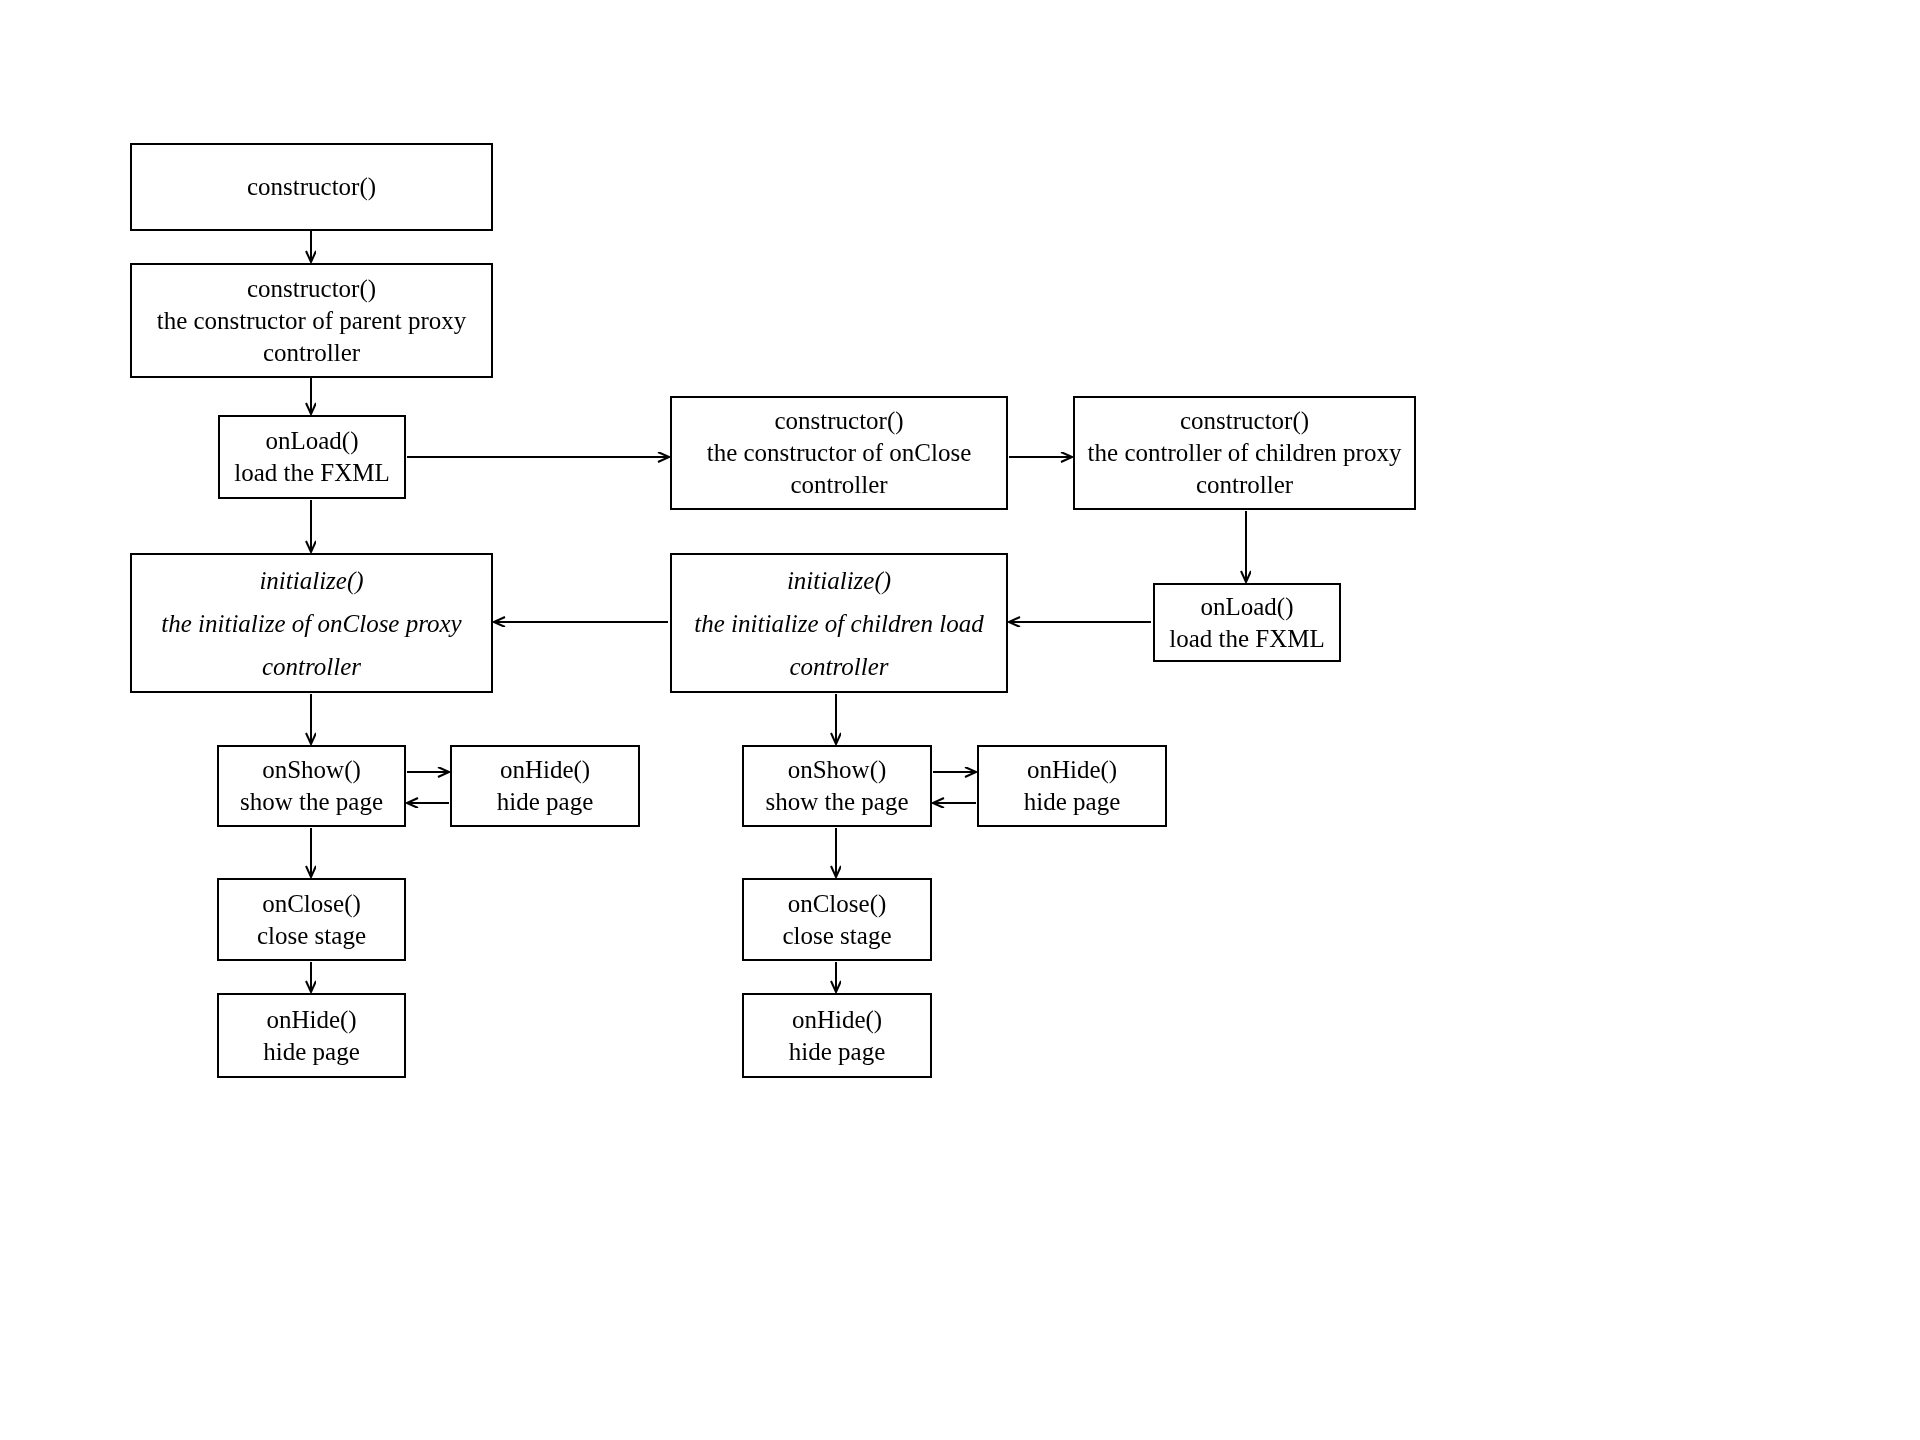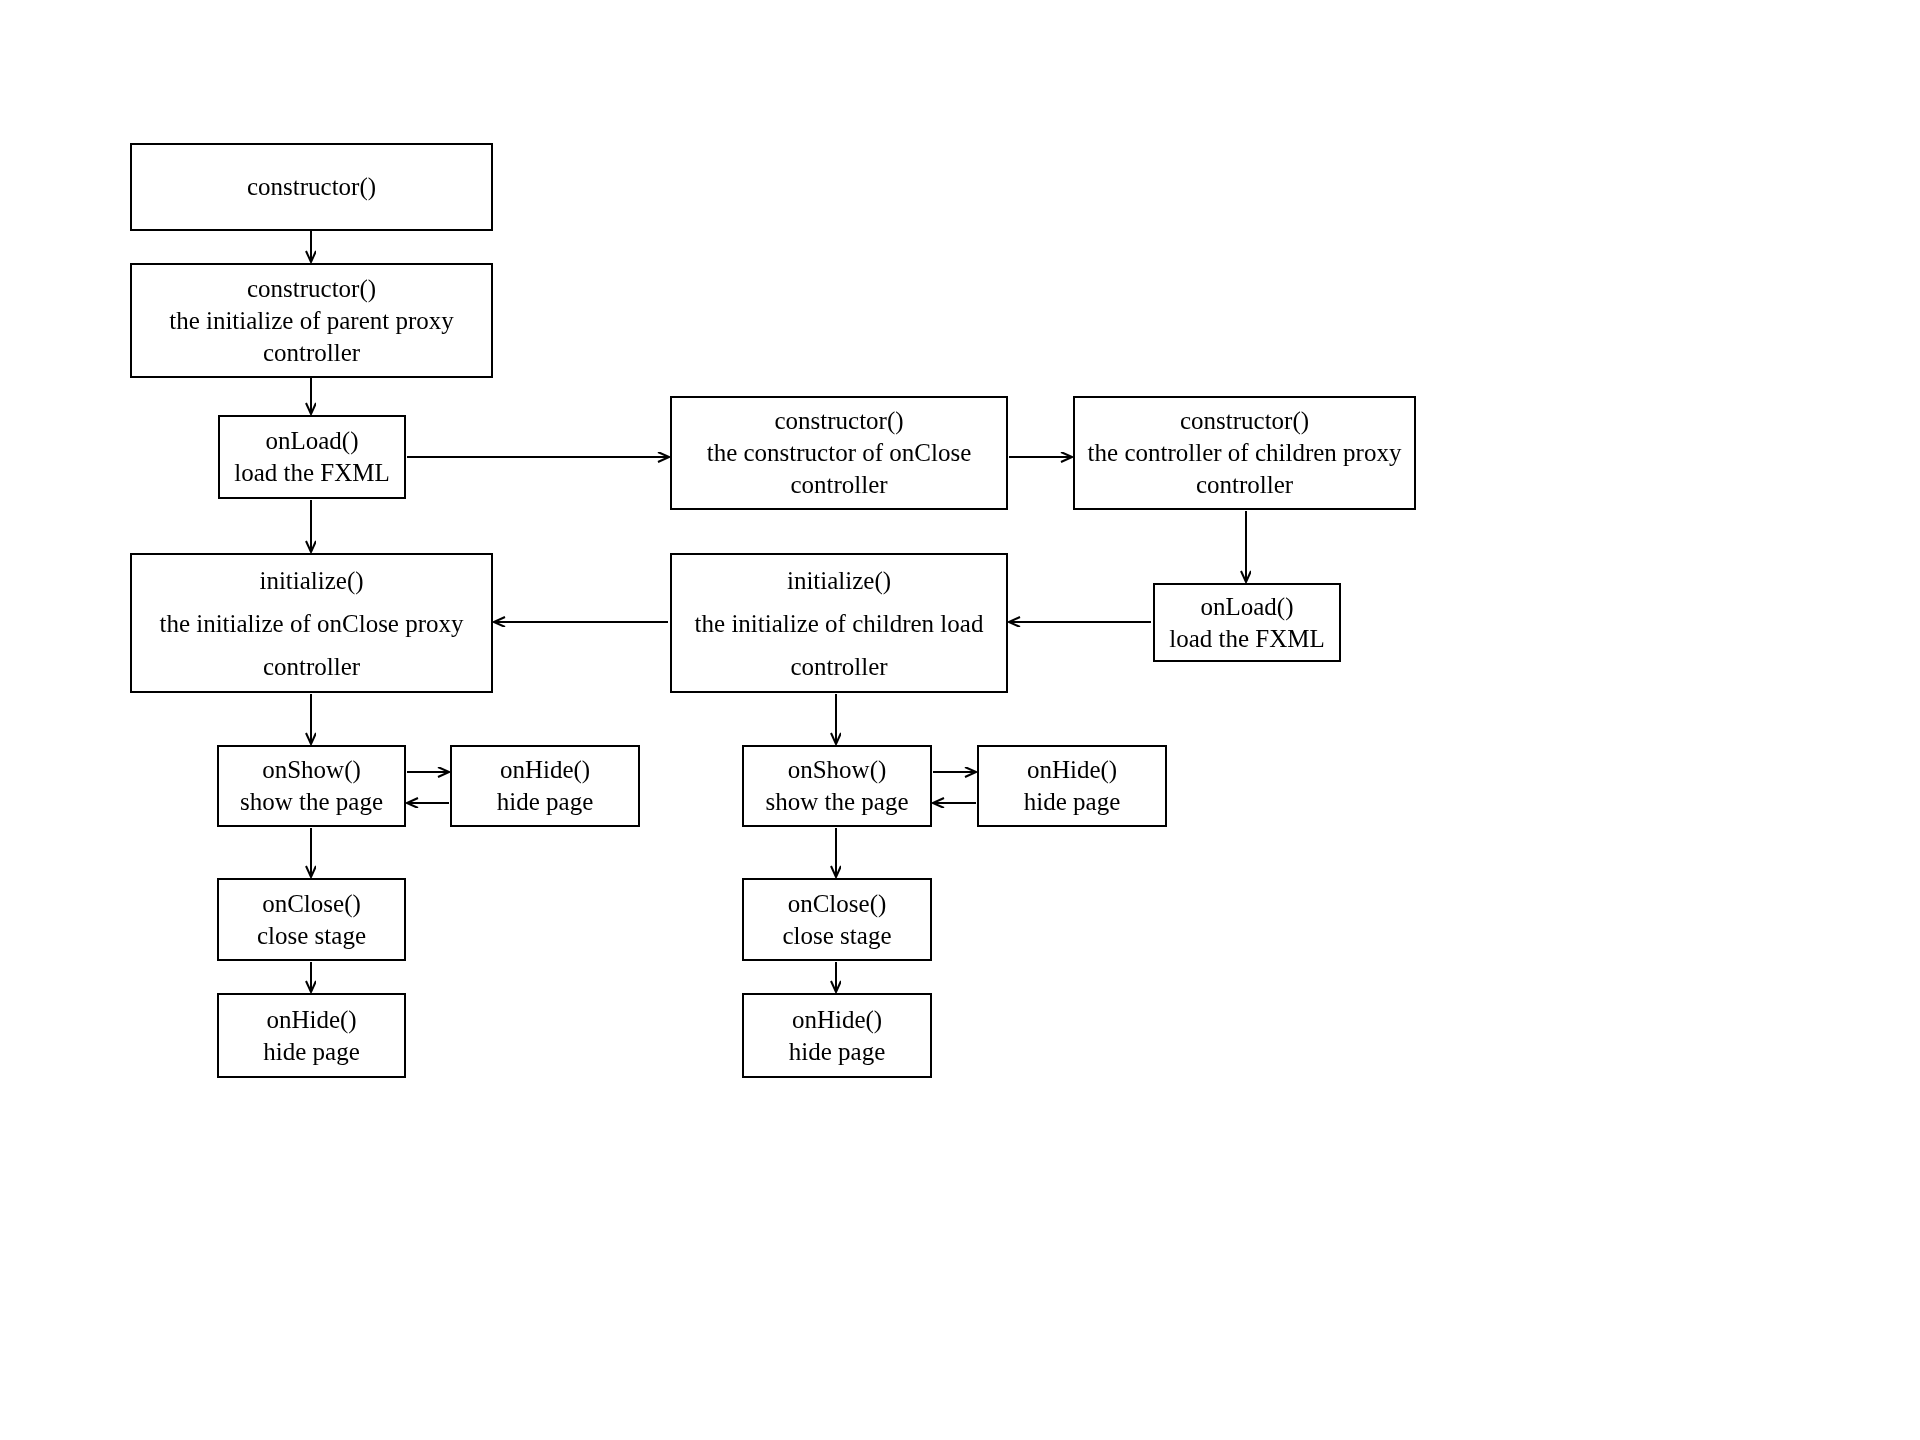--- a/index.html
+++ b/index.html
@@ -36,21 +36,21 @@
     display: flex;
     flex-direction: column;
     align-items: center;
     justify-content: center;
     text-align: center;
     font-size: 25px;
     line-height: 1.28;
     z-index: 2;
   }
   .node .ln { display: block; white-space: nowrap; }
-  .node.spaced { line-height: 1.0; }
+  .node.spaced { line-height: 1.0; font-style: italic; }
   .node.spaced .ln { margin: 9px 0; }
 </style>
 </head>
 <body>
 
 <div id="canvas">
   <svg id="edges" viewBox="0 0 1920 1440">
     <defs>
       <marker id="arrowhead" markerWidth="14" markerHeight="14" refX="11" refY="5" orient="auto" markerUnits="userSpaceOnUse">
         <path d="M 1 0 L 12 5 L 1 10" fill="none" stroke="#000000" stroke-width="2"></path>
@@ -76,21 +76,21 @@
         <polyline points="836,828 836,876" fill="none" stroke="#000000" stroke-width="2" marker-end="url(#arrowhead)"></polyline>
         <polyline points="836,962 836,991" fill="none" stroke="#000000" stroke-width="2" marker-end="url(#arrowhead)"></polyline>
       </g>
   </svg>
   <div id="nodes">
       <div class="node" style="left: 130px; top: 143px; width: 363px; height: 88px; border-color: rgb(0, 0, 0);">
         <span class="ln">constructor()</span>
       </div>
       <div class="node" style="left: 130px; top: 263px; width: 363px; height: 115px; border-color: rgb(0, 0, 0);">
         <span class="ln">constructor()</span>
-        <span class="ln">the initialize of parent proxy</span>
+        <span class="ln">the constructor of parent proxy</span>
         <span class="ln">controller</span>
       </div>
       <div class="node" style="left: 218px; top: 415px; width: 188px; height: 84px; border-color: rgb(0, 0, 0);">
         <span class="ln">onLoad()</span>
         <span class="ln">load the FXML</span>
       </div>
       <div class="node" style="left: 670px; top: 396px; width: 338px; height: 114px; border-color: rgb(0, 0, 0);">
         <span class="ln">constructor()</span>
         <span class="ln">the constructor of onClose</span>
         <span class="ln">controller</span>

